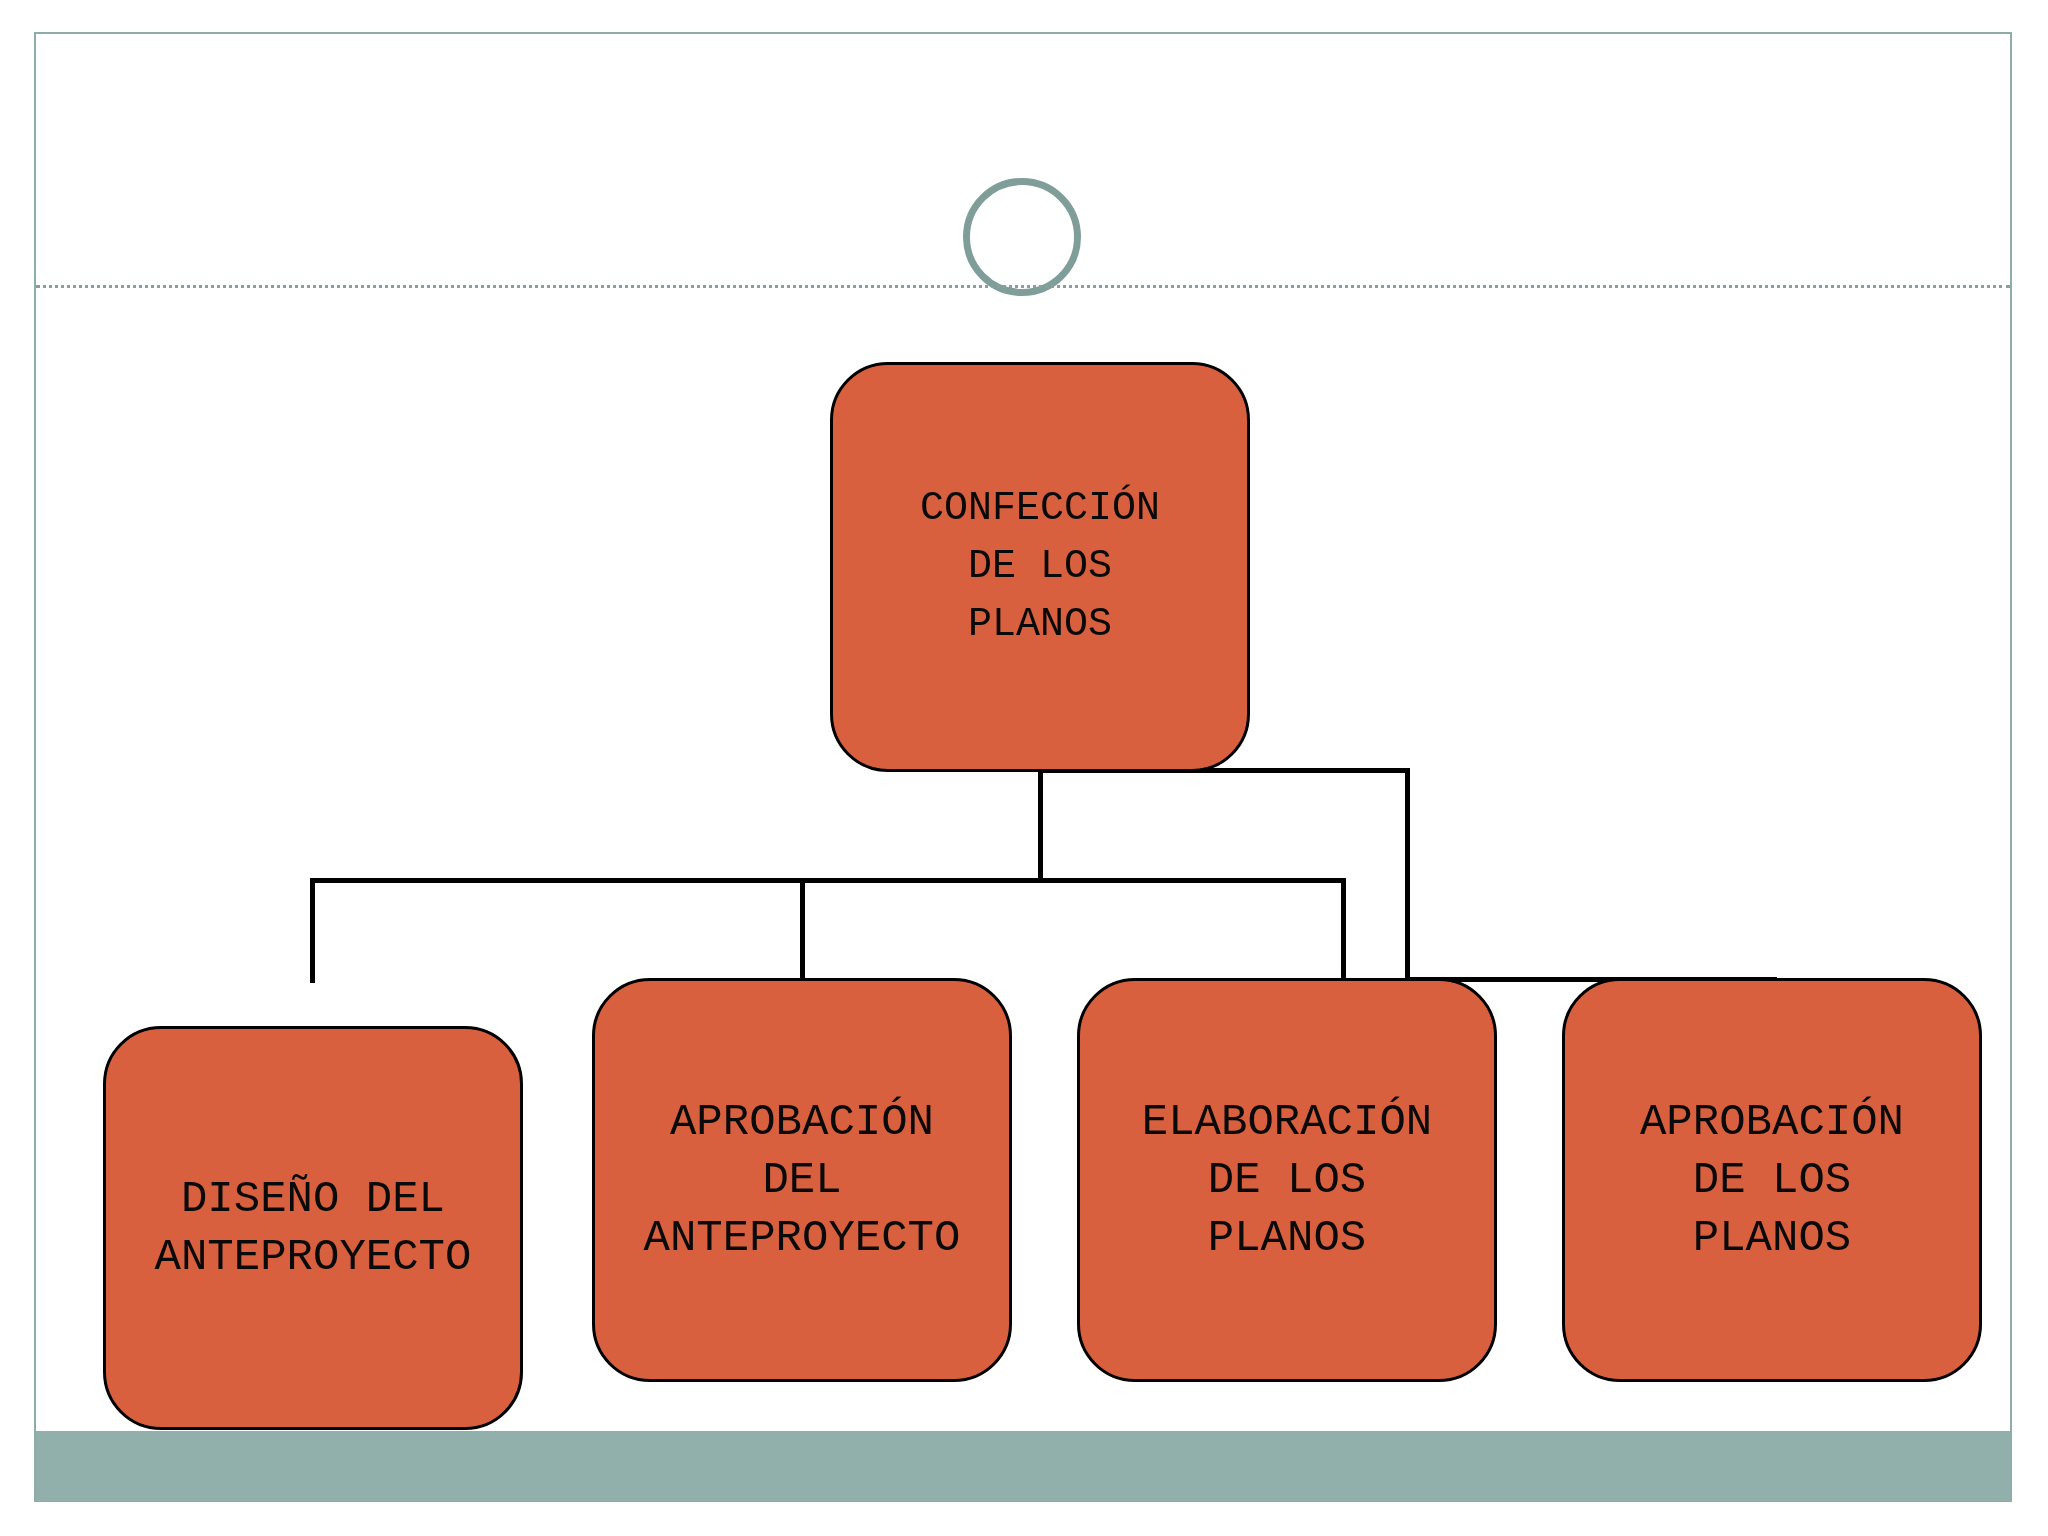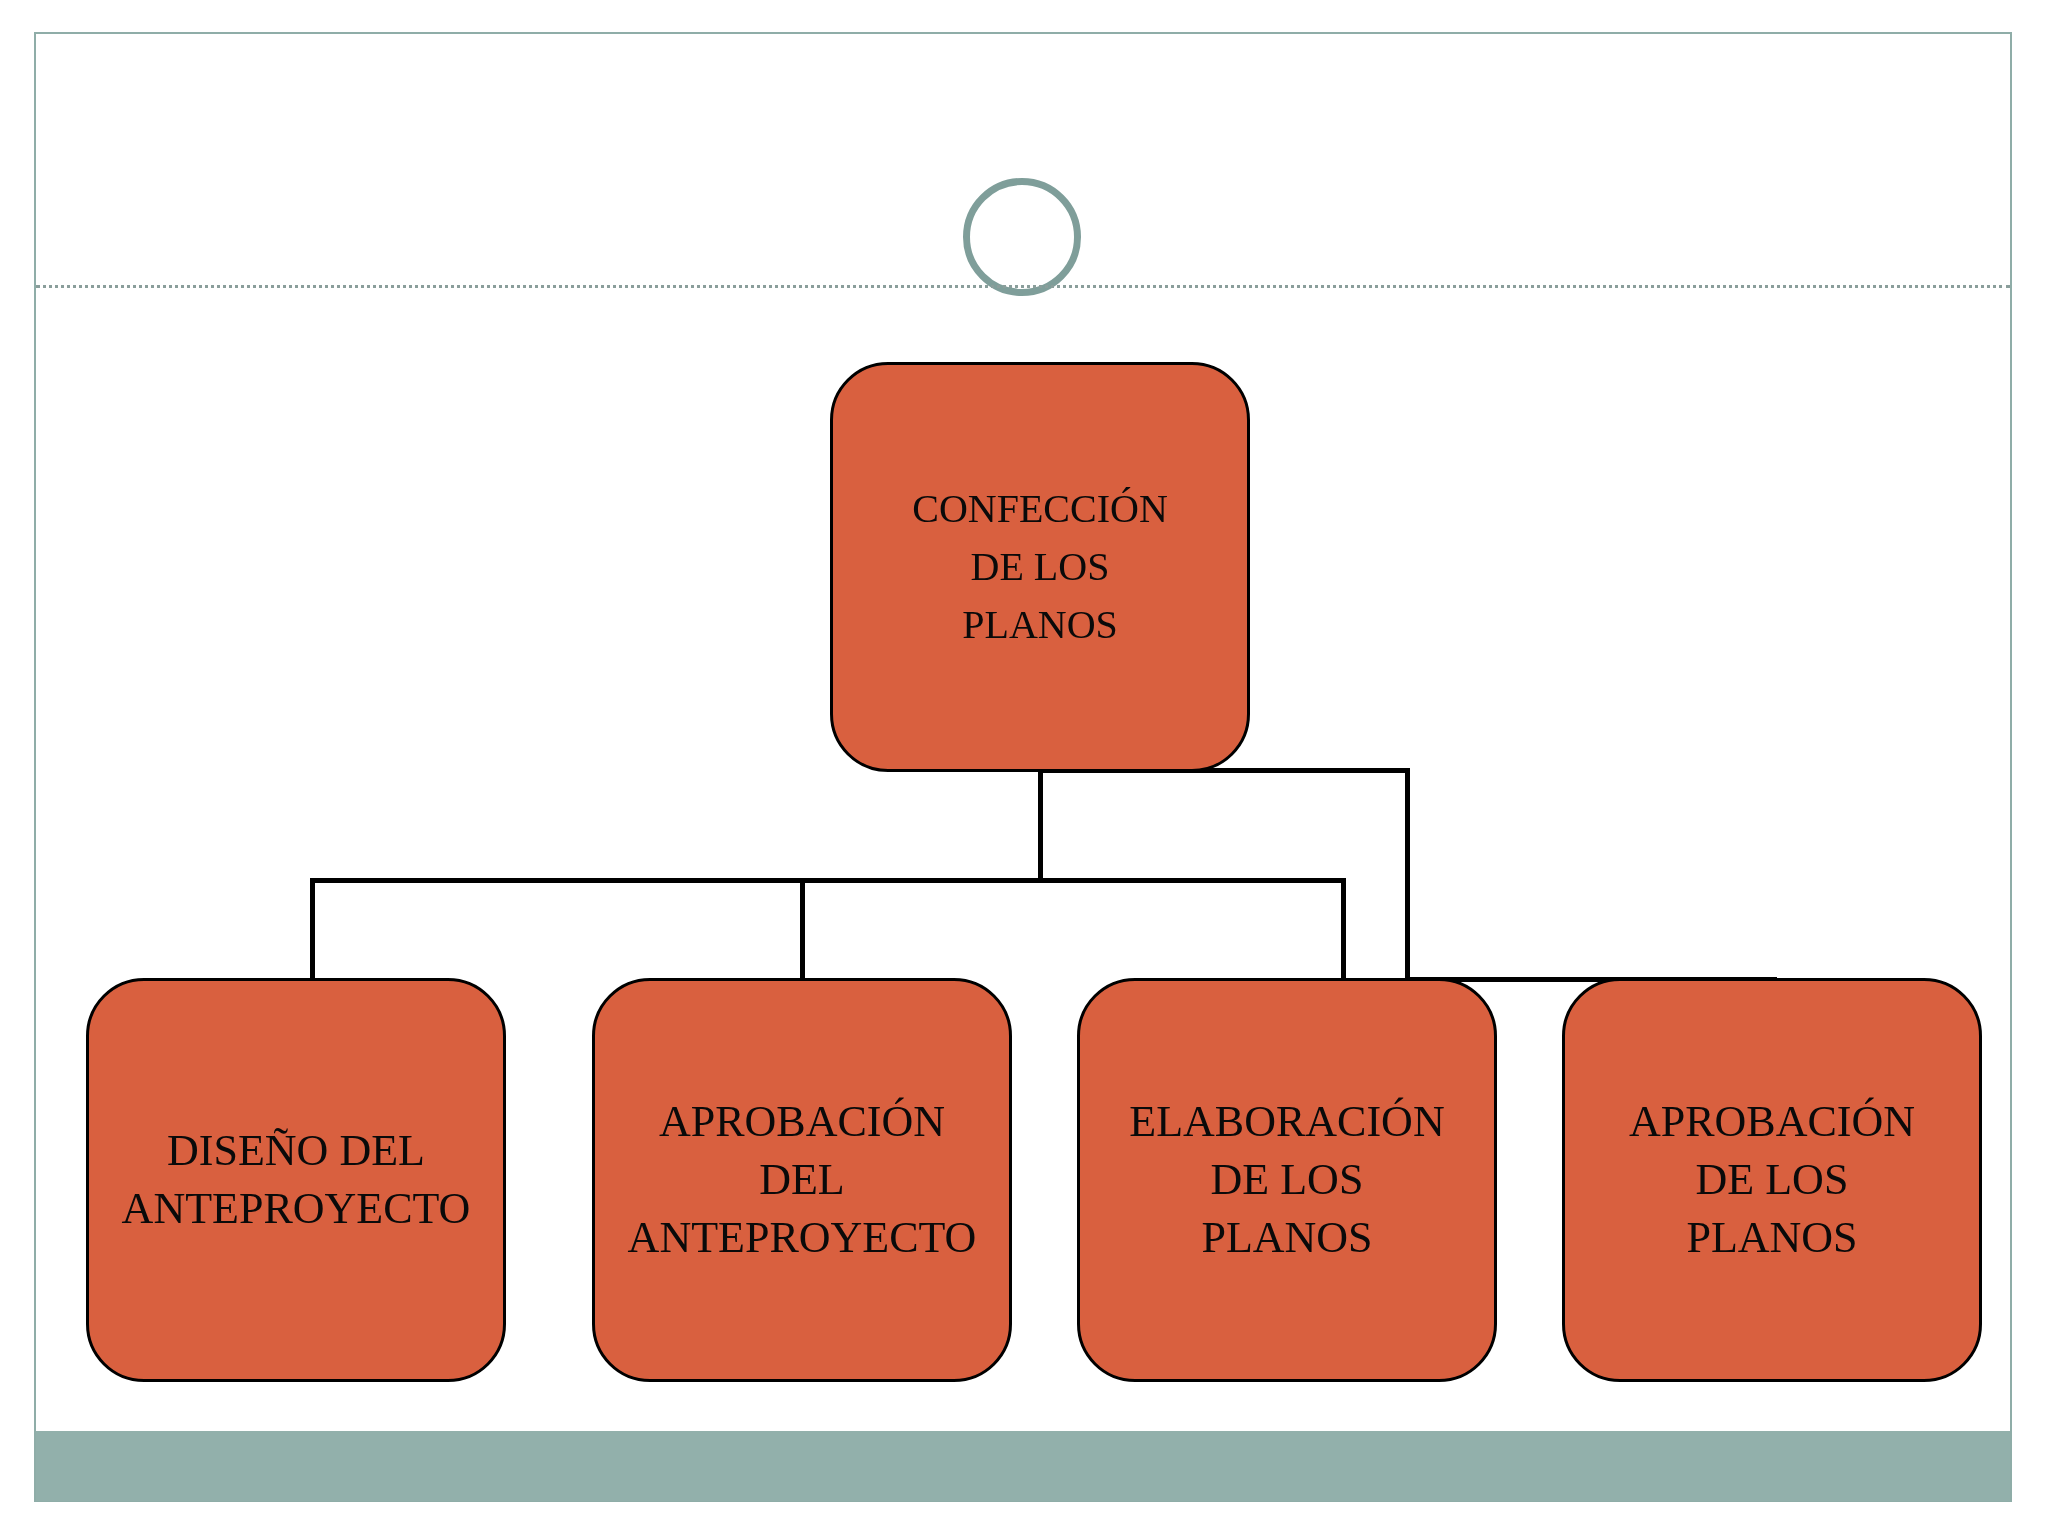--- a/index.html
+++ b/index.html
@@ -104,41 +104,41 @@
     border-radius: 58px;
     box-sizing: border-box;
     display: flex;
     align-items: center;
     justify-content: center;
     text-align: center;
   }
 
   .node-label {
     color: #0a0a0a;
-    font-family: Liberation Serif, serif;
+    font-family: Liberation Mono, monospace;
     font-size: 42px;
     line-height: 56px;
     white-space: pre-line;
     padding: 0 14px;
   }
 
   #node-root {
     left: 830px;
     top: 362px;
     width: 420px;
     height: 410px;
   }
   #node-root .node-label { font-size: 40px; line-height: 58px; }
 
   .node-child {
     top: 978px;
     width: 420px;
     height: 404px;
   }
-  #node-c0 { left: 86px; }
+  #node-c0 { left: 103px; margin-top: 48px; }
   #node-c1 { left: 592px; }
   #node-c2 { left: 1077px; }
   #node-c3 { left: 1562px; }
 
   #node-c0 .node-label { font-size: 44px; line-height: 58px; }
   #node-c1 .node-label { font-size: 44px; line-height: 58px; }
   #node-c2 .node-label { font-size: 44px; line-height: 58px; }
   #node-c3 .node-label { font-size: 44px; line-height: 58px; }
 
   

